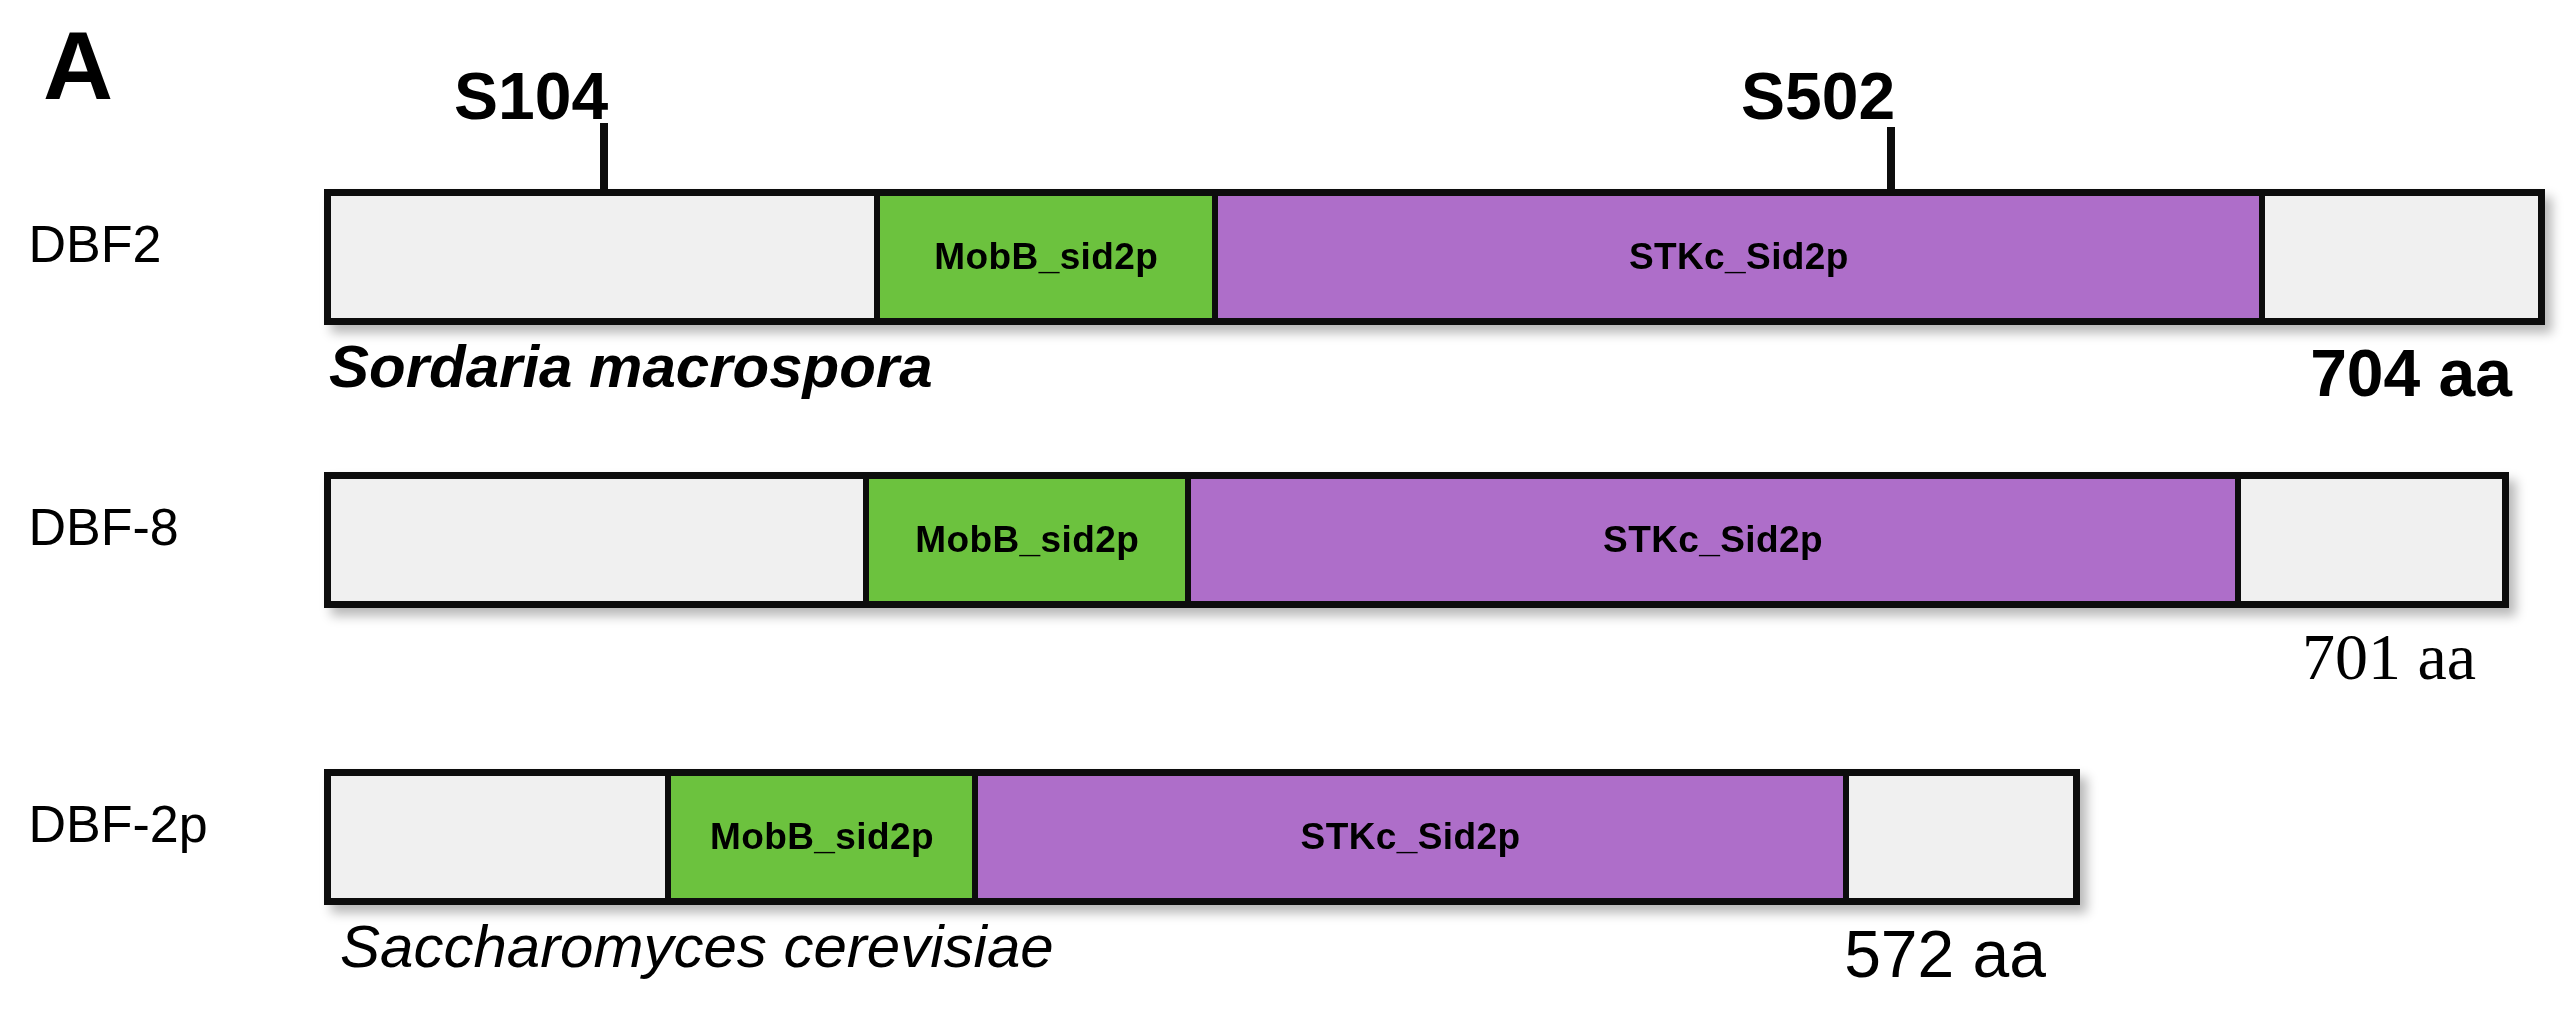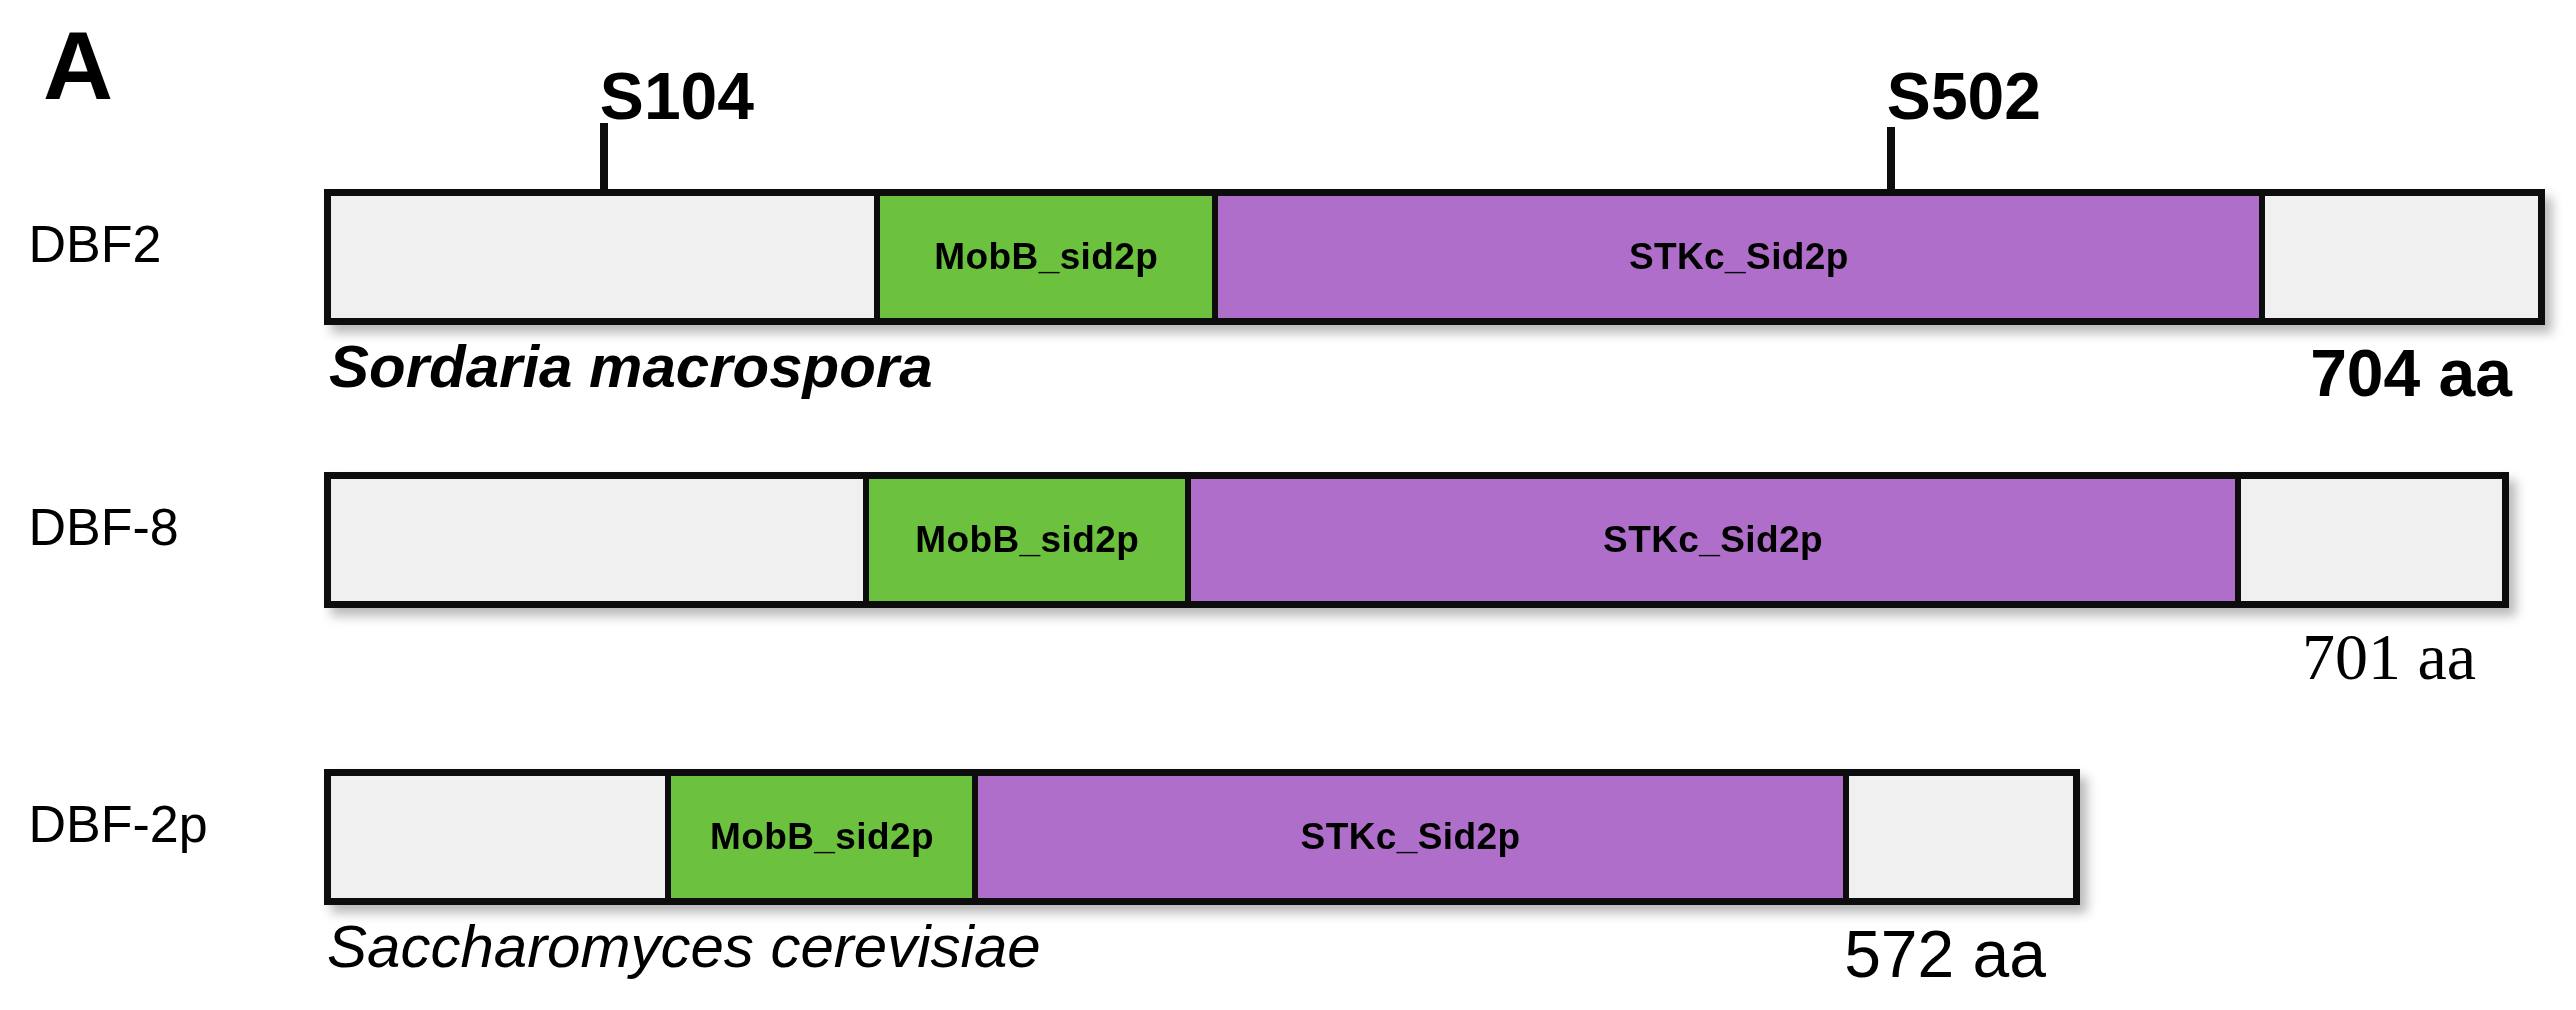--- a/index.html
+++ b/index.html
@@ -49,21 +49,21 @@
   }
   .length {
     position:absolute;
     font-size:66px; line-height:1.05;
     white-space:nowrap;
     text-align:right;
   }
   .site-label {
     position:absolute;
     font-size:66px; font-weight:bold; line-height:1;
-    text-align:right;
+    text-align:left;
   }
   .site-tick {
     position:absolute;
     width:7.5px;
     background:#0d0d0d;
   }
 </style>
 </head>
 <body>
 
@@ -98,20 +98,20 @@
     <div class="bar" style="left:324px; top:769px; width:1756px; height:136px; border-color:#0D0D0D;">
       <div class="seg" style="width:19.2%; background:#F0F0F0;"></div>
       <div class="seg seg-border" style="width:17.62%; background:#6CC23E;border-left-color:#0D0D0D;">
         <span class="domain-label">MobB_sid2p</span>
       </div>
       <div class="seg seg-border" style="width:49.96%; background:#AE6EC9;border-left-color:#0D0D0D;">
         <span class="domain-label">STKc_Sid2p</span>
       </div>
       <div class="seg seg-border seg-last" style="width:13.22%; background:#F0F0F0;border-left-color:#0D0D0D;"></div>
     </div>
-    <div class="species" style="left:327px; top:915px;">Saccharomyces cerevisiae</div>
+    <div class="species" style="left:340px; top:915px;">Saccharomyces cerevisiae</div>
     <div class="length" style="right:530px; top:920px;">572 aa</div>
     <div class="site-label" style="left:454px; width:300px; top:63px;">S104</div>
     <div class="site-tick" style="left:600px; top:123px; height:68px; background:#0D0D0D;"></div>
     <div class="site-label" style="left:1741px; width:300px; top:63px;">S502</div>
     <div class="site-tick" style="left:1887px; top:127px; height:64px; background:#0D0D0D;"></div>
   </div>
 
 
 </body></html>

